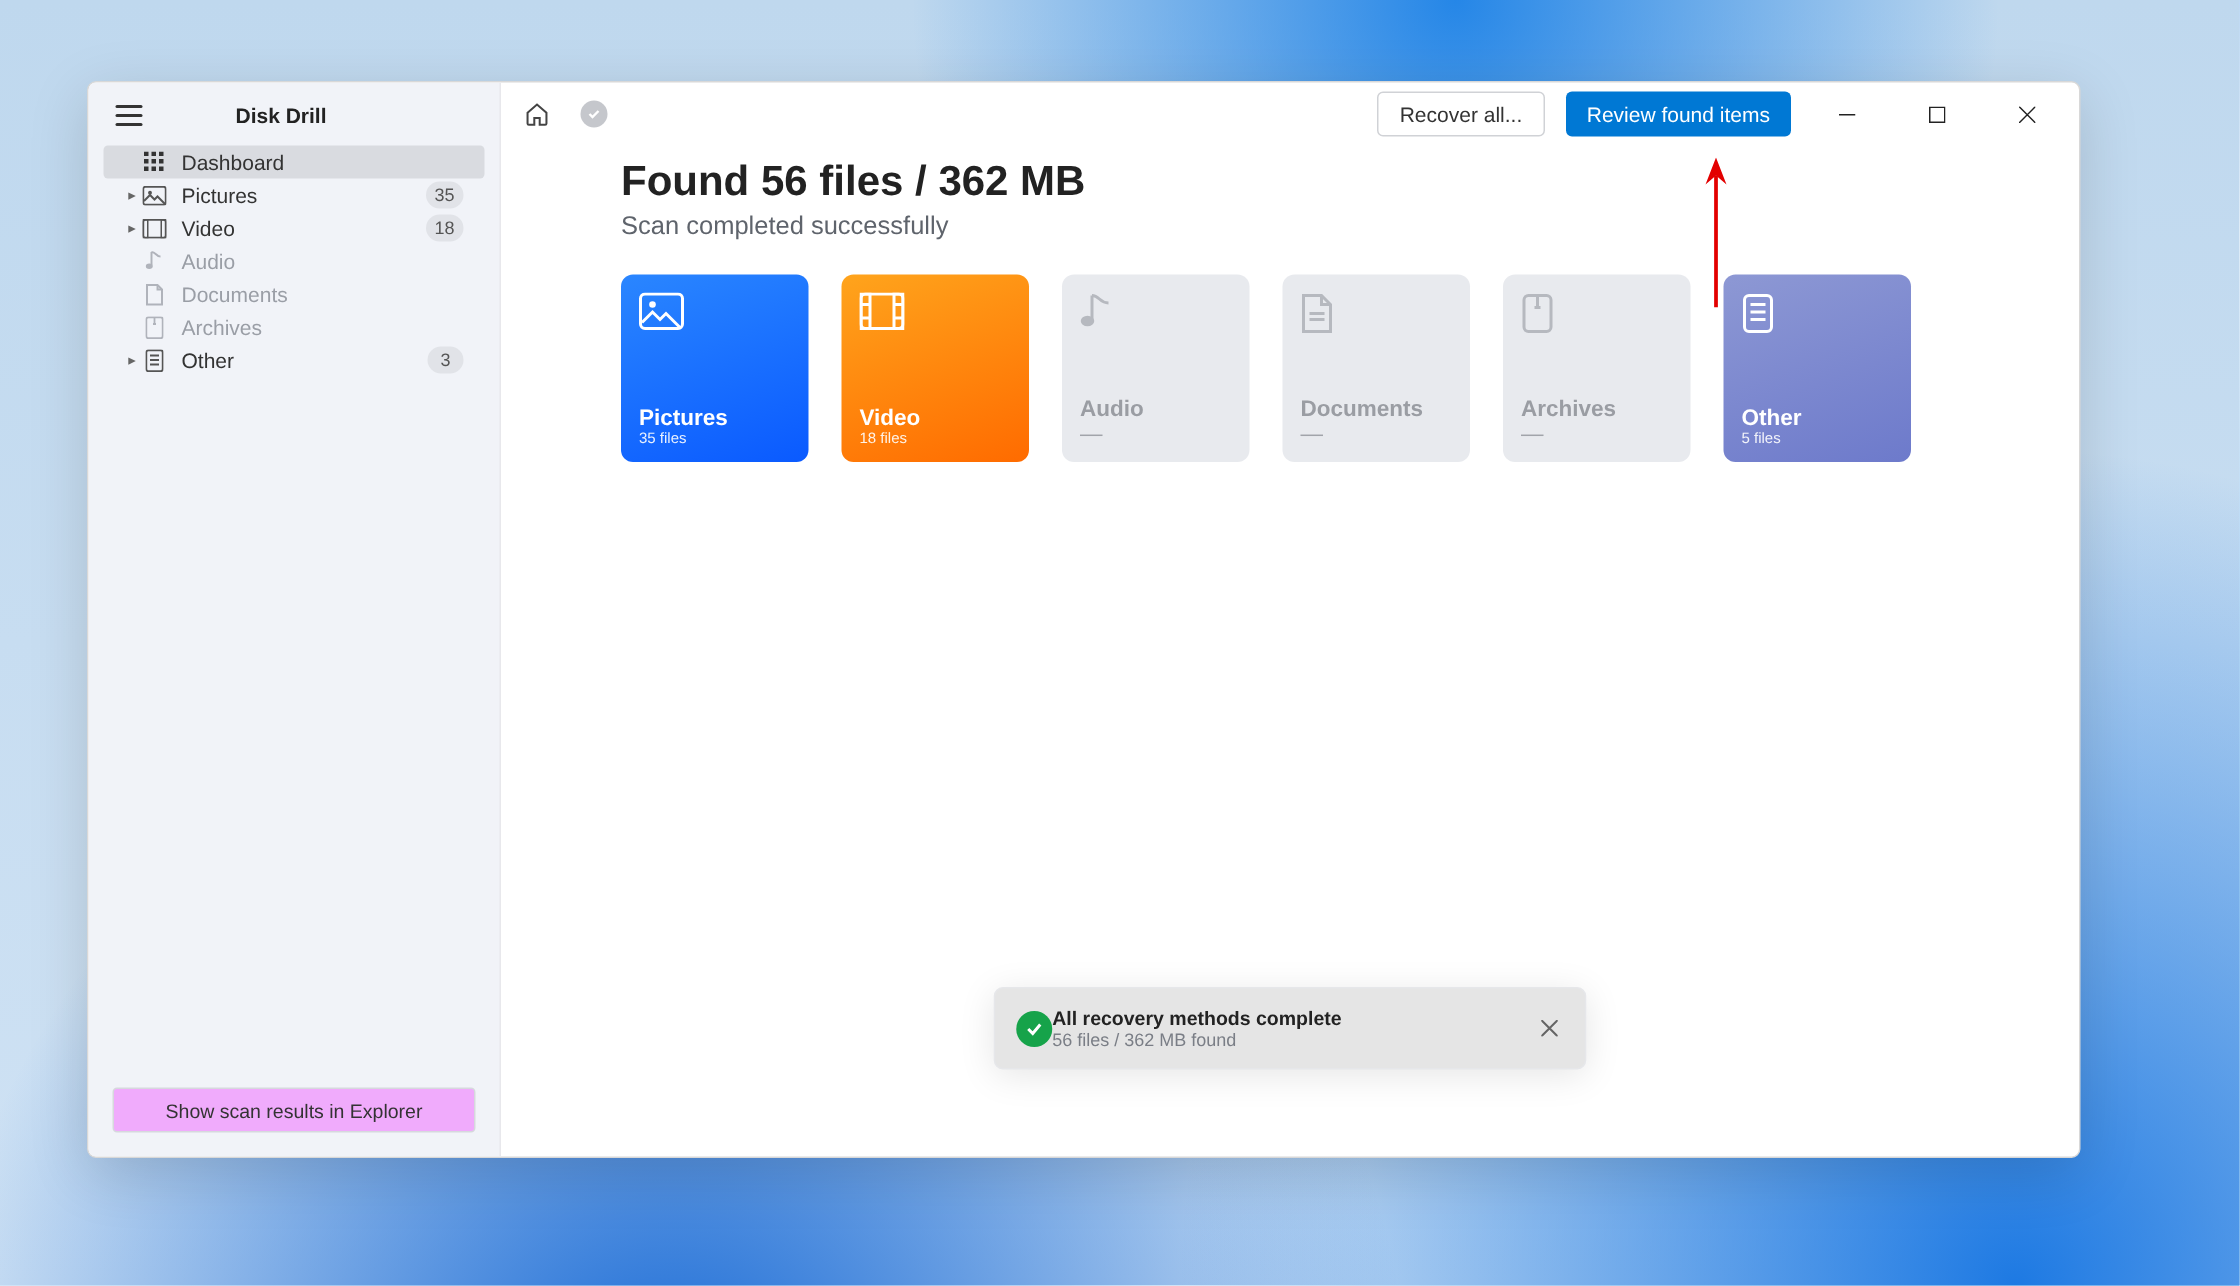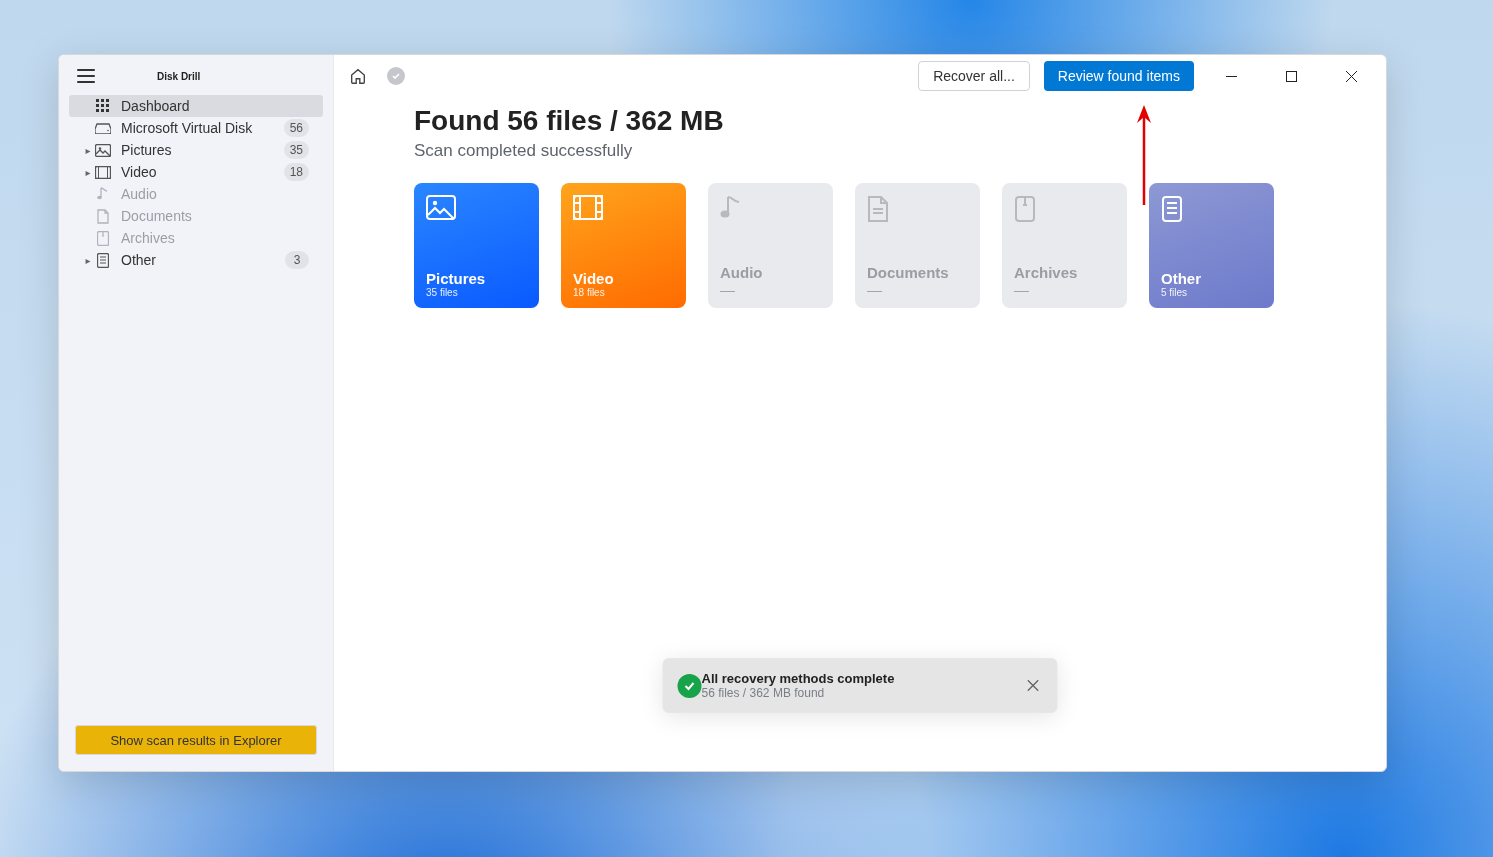--- a/index.html
+++ b/index.html
@@ -20,32 +20,32 @@
 .app {
   position: absolute; left:58px; top:54px; width:1329px; height:718px;
   background: #fff; border: 1px solid #d8d8d8; border-radius: 6px;
   display: flex; overflow: hidden;
   box-shadow: 0 10px 40px rgba(0,0,0,0.15);
 }
 .sidebar { width: 275px; background: #f1f3f8; border-right: 1px solid #e8e8ec; display:flex; flex-direction:column; }
 .side-header { display:flex; align-items:center; padding: 14px 18px 12px 18px; gap:14px; }
 .hamburger { width:18px; height:14px; display:flex; flex-direction:column; justify-content:space-between; cursor:pointer; }
 .hamburger span { height:2px; background:#333; border-radius:1px; }
-.app-name { font-size:10px; font-weight:600; color:#222;padding-left:48px; }
+.app-name { font-size:14px; font-weight:600; color:#222;padding-left:48px; }
 .side-item { display:flex; align-items:center; height:22px; padding:0 14px; margin:0 10px; cursor:pointer; font-size:14px; color:#333; border-radius:3px; position:relative; }
 .side-item.selected { background:#d9dbe0; }
 .side-item .chev { width:10px; display:inline-flex; justify-content:center; color:#666; font-size:10px; }
 .side-item .icon { width:20px; margin-right:8px; display:inline-flex; justify-content:center; color:#555; }
 .side-item .label { flex:1; }
 .side-item .badge { background:#e1e3e8; color:#555; border-radius:10px; min-width:24px; text-align:center; font-size:12px; padding:0 6px; line-height:18px; }
 .side-item.muted { color:#9a9ea6; }
 .side-item.muted .icon { color:#b0b3bb; }
 .side-section-label { font-size:14px; font-weight:600; color:#222; padding: 8px 24px 6px 24px; }
 .side-spacer { flex:1; }
-.side-bottom-btn { margin:8px 16px 16px 16px; height:30px; border:1px solid #d6d8dd; background:#eab308; font-size:13px; color:#333; border-radius:3px; cursor:pointer; }
+.side-bottom-btn { margin:8px 16px 16px 16px; height:30px; border:1px solid #d6d8dd; background:#f0abfc; font-size:13px; color:#333; border-radius:3px; cursor:pointer; }
 .main { flex:1; position:relative; display:flex; flex-direction:column; }
 .topbar { height:42px; display:flex; align-items:center; padding:0 12px; gap:14px; }
 .icon-btn { width:24px; height:24px; display:inline-flex; align-items:center; justify-content:center; color:#444; cursor:pointer; border-radius:4px; }
 .checkmark-circle { width:18px; height:18px; border-radius:50%; background:#c5c7cc; display:inline-flex; align-items:center; justify-content:center; }
 .checkmark-circle svg { width:10px; height:10px; }
 .topbar .spacer { flex:1; }
 .btn { height:30px; padding:0 14px; border-radius:4px; font-size:14px; cursor:pointer; display:inline-flex; align-items:center; }
 .btn.secondary { background:#fff; border:1px solid #d0d2d6; color:#333; }
 .btn.primary { background:#0078d4; color:#fff; border:none; }
 .winctrl { width:46px; height:40px; display:inline-flex; align-items:center; justify-content:center; color:#222; cursor:pointer; }
@@ -99,31 +99,20 @@
             <rect x="10" y="5" width="3" height="3" fill="#333"></rect>
             <rect y="10" width="3" height="3" fill="#333"></rect>
             <rect x="5" y="10" width="3" height="3" fill="#333"></rect>
             <rect x="10" y="10" width="3" height="3" fill="#333"></rect>
           </svg>
       </span>
       <span class="label">Dashboard</span>
     </div>
 
 
-    <div class="side-item">
-      <span class="chev"></span>
-      <span class="icon">
-        <svg width="16" height="12" viewBox="0 0 16 12">
-            <path d="M2 2h12l2 5v3a2 2 0 0 1-2 2H2a2 2 0 0 1-2-2V7z" fill="none" stroke="#555" stroke-width="1.3"></path>
-            <circle cx="13" cy="8.5" r="0.8" fill="#555"></circle>
-          </svg>
-      </span>
-      <span class="label">Microsoft Virtual Disk</span>
-      <span class="badge">56</span>
-    </div>
 
     <div class="side-item">
       <span class="chev">▸</span>
       <span class="icon">
         <svg width="16" height="13" viewBox="0 0 16 13">
             <rect x="0.5" y="0.5" width="15" height="12" rx="1.5" fill="none" stroke="#555" stroke-width="1.3"></rect>
             <circle cx="5" cy="4.5" r="1.3" fill="#555"></circle>
             <path d="M1 10l4-4 3 3 2-2 5 5" fill="none" stroke="#555" stroke-width="1.3"></path>
           </svg>
       </span>

